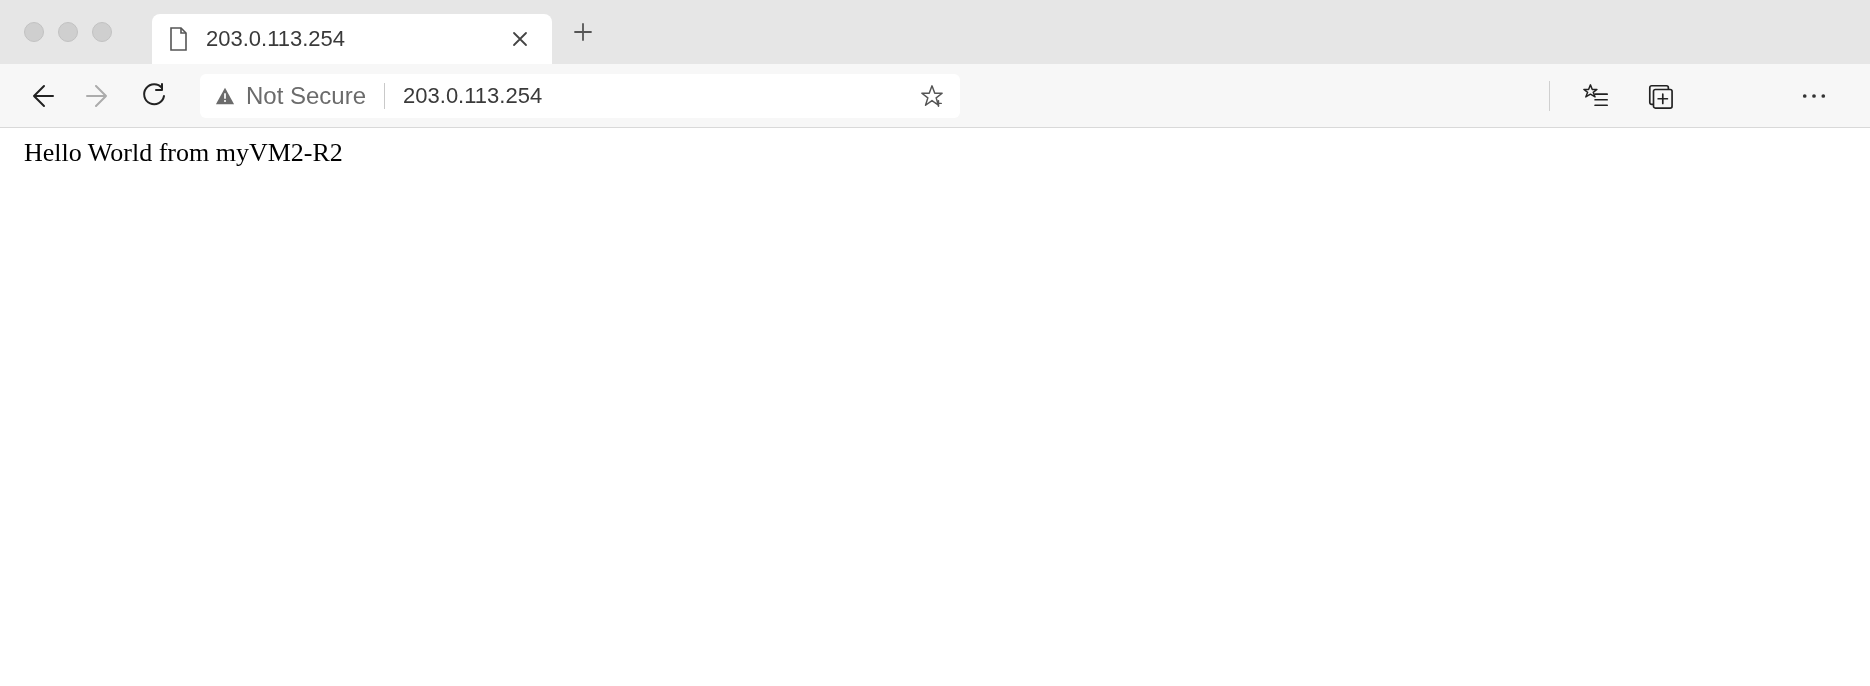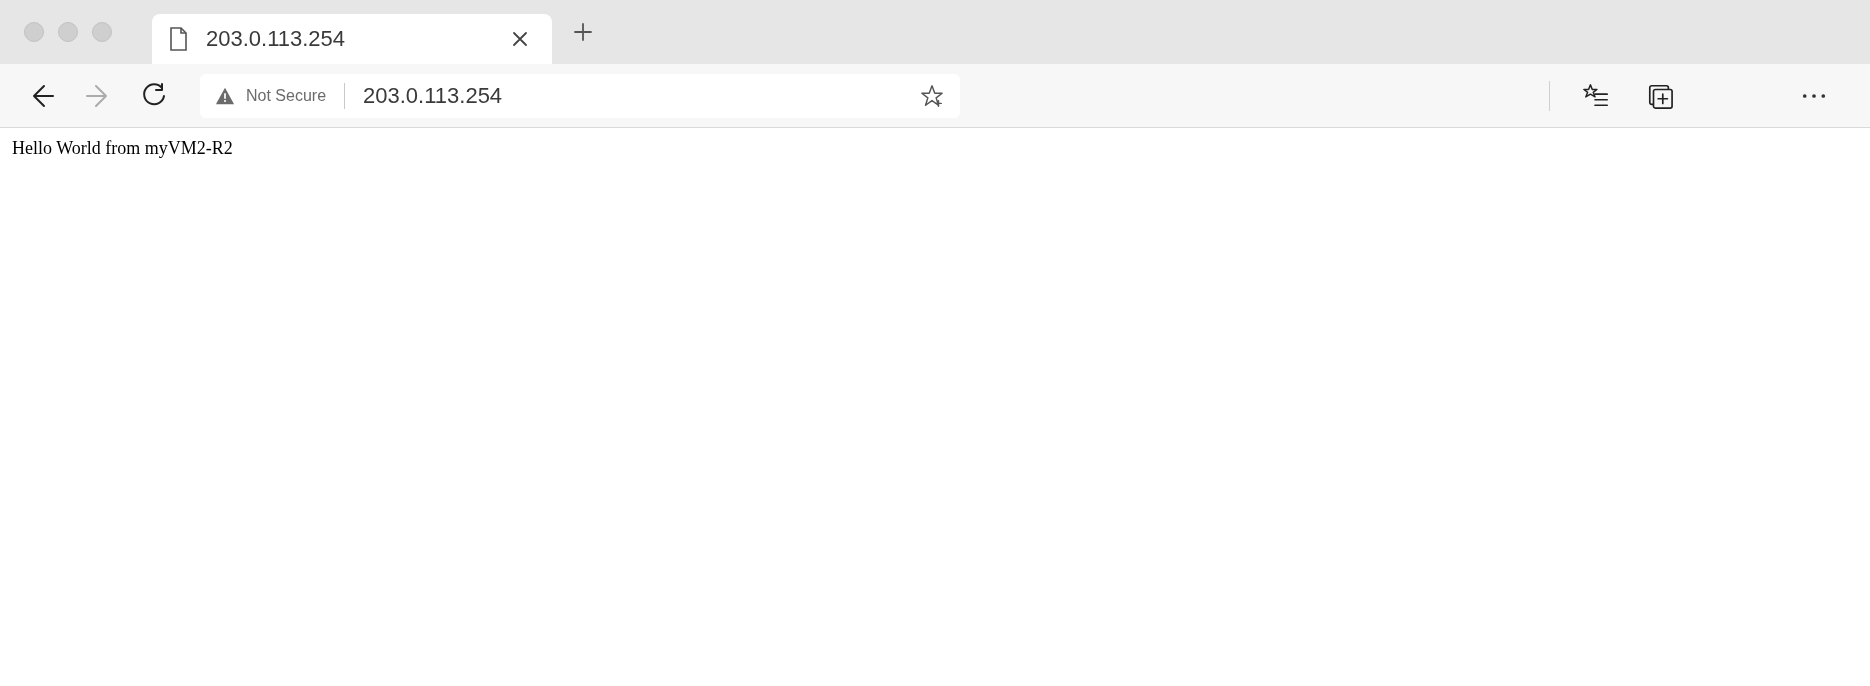--- a/index.html
+++ b/index.html
@@ -13,30 +13,30 @@
   .tab .file-icon { width: 20px; height: 24px; margin-right: 18px; }
   .tab .tab-title { font-size: 22px; color: #3a3a3a; flex: 1; }
   .tab .close { color: #444; width: 24px; text-align: center; font-size: 22px; cursor: pointer; }
   .new-tab { margin-left: 14px; width: 34px; height: 34px; display: flex; align-items: center; justify-content: center; cursor: pointer; }
 
   
   .toolbar { height: 64px; background: #f7f7f7; border-bottom: 1px solid #d9d9d9; display: flex; align-items: center; padding: 0 18px; gap: 8px; }
   .nav-btn { width: 48px; height: 40px; display: flex; align-items: center; justify-content: center; cursor: pointer; }
   .nav-btn.forward svg { opacity: 0.35; }
   .addr-wrap { flex: 1; max-width: 760px; margin-left: 14px; display: flex; align-items: center; background: #ffffff; border-radius: 6px; height: 44px; padding: 0 14px; }
-  .addr-wrap .warn { display: flex; align-items: center; gap: 10px; font-size: 16px; color: #6b6b6b; white-space: nowrap; }
+  .addr-wrap .warn { display: flex; align-items: center; gap: 10px; font-size: 24px; color: #6b6b6b; white-space: nowrap; }
   .addr-wrap .sep { width: 1px; height: 26px; background: #c9c9c9; margin: 0 18px; }
   .addr-wrap .url { font-size: 22px; color: #3a3a3a; flex: 1; }
   .addr-wrap .fav { width: 28px; display: flex; align-items: center; justify-content: center; cursor: pointer; }
   .toolbar-right { margin-left: auto; display: flex; align-items: center; gap: 28px; padding-right: 20px; }
   .vsep { width: 1px; height: 30px; background: #d0d0d0; }
   .icon-btn { width: 36px; height: 36px; display: flex; align-items: center; justify-content: center; cursor: pointer; }
 
   
-  .content { padding: 10px 12px; font-family: "Times New Roman", Times, serif; font-size: 18px; color: #000; }
+  .content { padding: 10px 24px; font-family: "Times New Roman", Times, serif; font-size: 26px; color: #000; }
 
   svg { display: block; }
 </style>
 </head>
 <body>
 
 <div class="tab-strip">
   <div class="traffic-lights">
     <div class="traffic-light"></div>
     <div class="traffic-light"></div>

